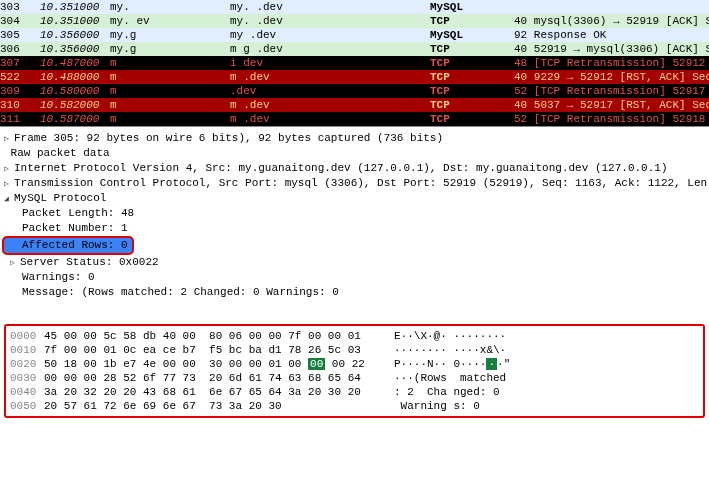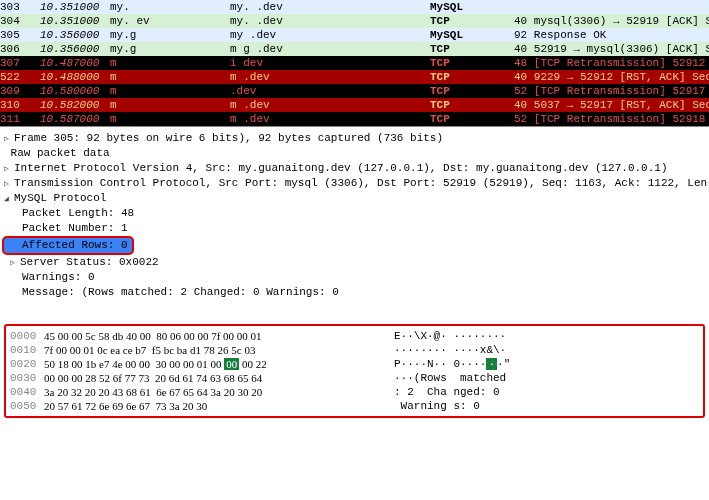--- a/index.html
+++ b/index.html
@@ -56,21 +56,21 @@
     margin: 4px;
     border: 2px solid #d00;
     border-radius: 3px;
     padding: 3px 4px;
     line-height: 14px;
     white-space: pre;
     font-size: 11px;
   }
   .hex-row { display: flex; }
   .hex-offset { width: 34px; color: #888; }
-  .hex-bytes  { width: 350px; font-family: Liberation Serif, serif; }
+  .hex-bytes  { width: 350px; }
   .hex-ascii  { flex: 1; }
   .hex-highlight { background: #15803d; color: #fff; padding: 0 2px; }
 </style>
 </head>
 <body>
 
 <div class="packet-list" id="plist">
     <div class="packet-row normal-blue">
       <span class="col-no">303</span>
       <span class="col-time">10.351000</span>

